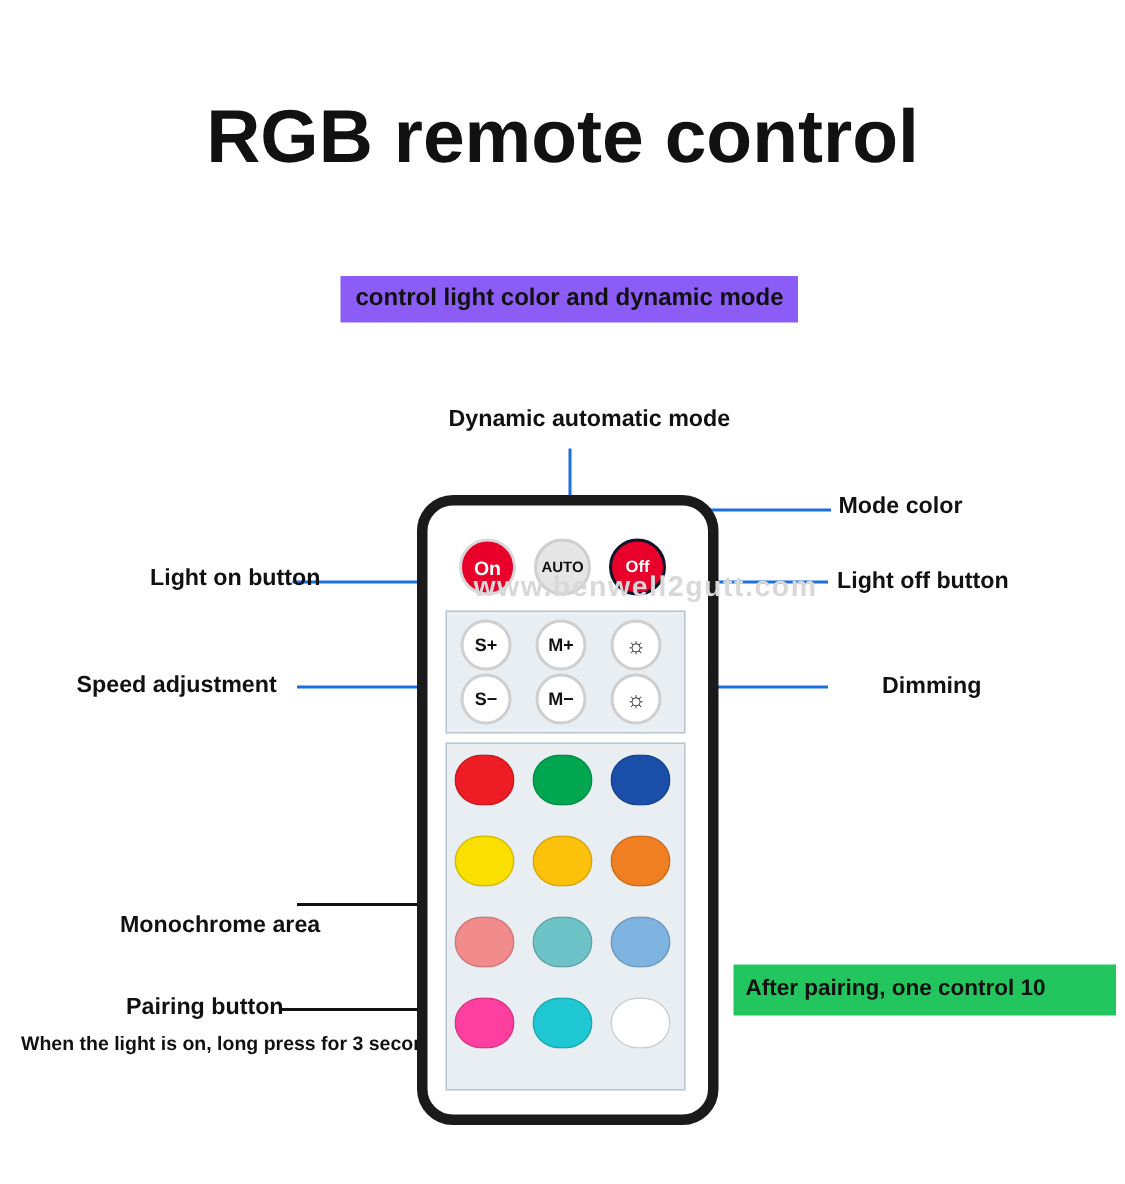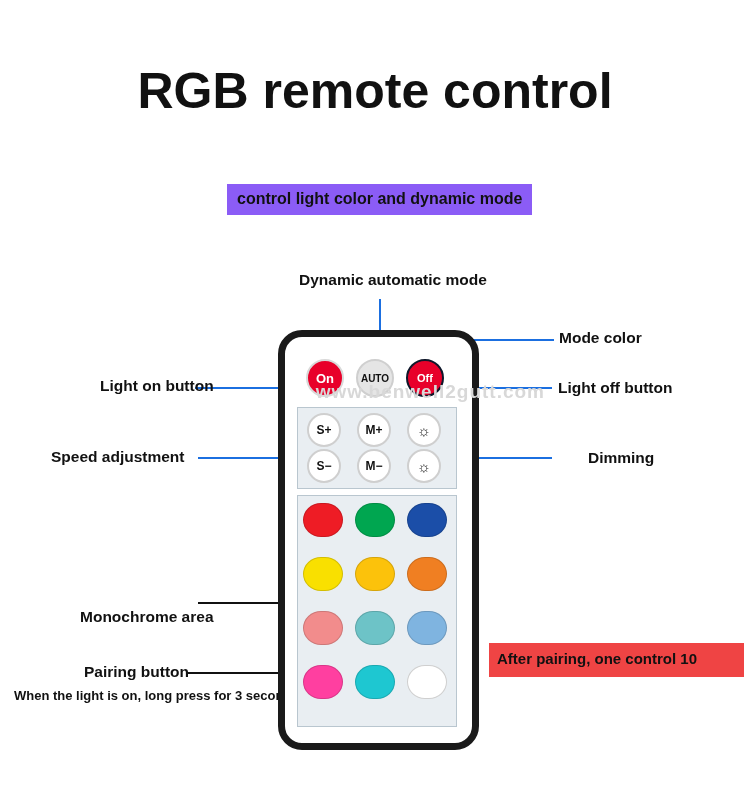--- a/index.html
+++ b/index.html
@@ -17,21 +17,21 @@
   }
   
   .lbl{position:absolute;font-size:15.5px;font-weight:bold;color:#111;white-space:nowrap;}
   .lbl-small{position:absolute;font-size:13px;font-weight:bold;color:#111;white-space:nowrap;}
   
   .ln{position:absolute;background:#111;}
   .ln-blue{position:absolute;background:#1b6fe0;}
   .dot{position:absolute;width:11px;height:11px;border-radius:50%;background:#1b6fe0;}
   
   .note{
-    position:absolute;left:489px;top:643px;width:241px;background:#ef4444;
+    position:absolute;left:489px;top:643px;width:241px;background:#22c55e;
     padding:6px 6px 8px 8px;font-size:15px;font-weight:bold;color:#111;line-height:20px;
   }
   
   .remote{
     position:absolute;left:278px;top:330px;width:201px;height:420px;
     background:#ffffff;border:7px solid #1a1a1a;border-radius:24px;box-sizing:border-box;
   }
   .remote-inner{position:absolute;left:0;top:0;width:100%;height:100%;text-align:center;}
   
   .rbtn{

